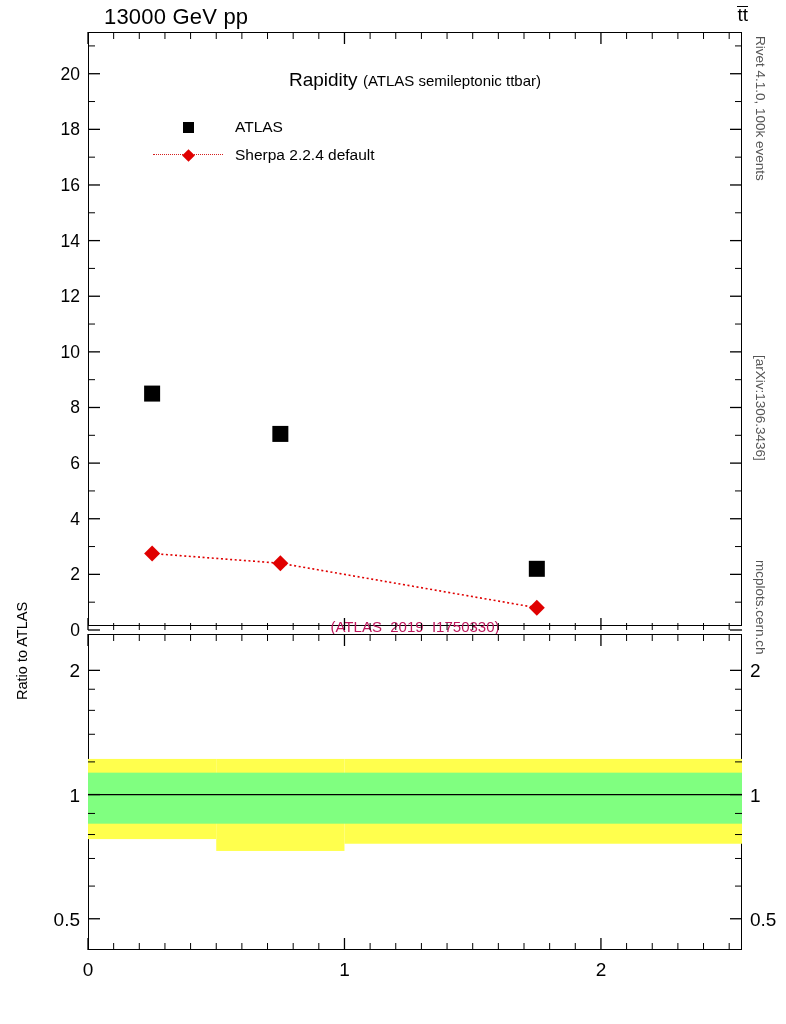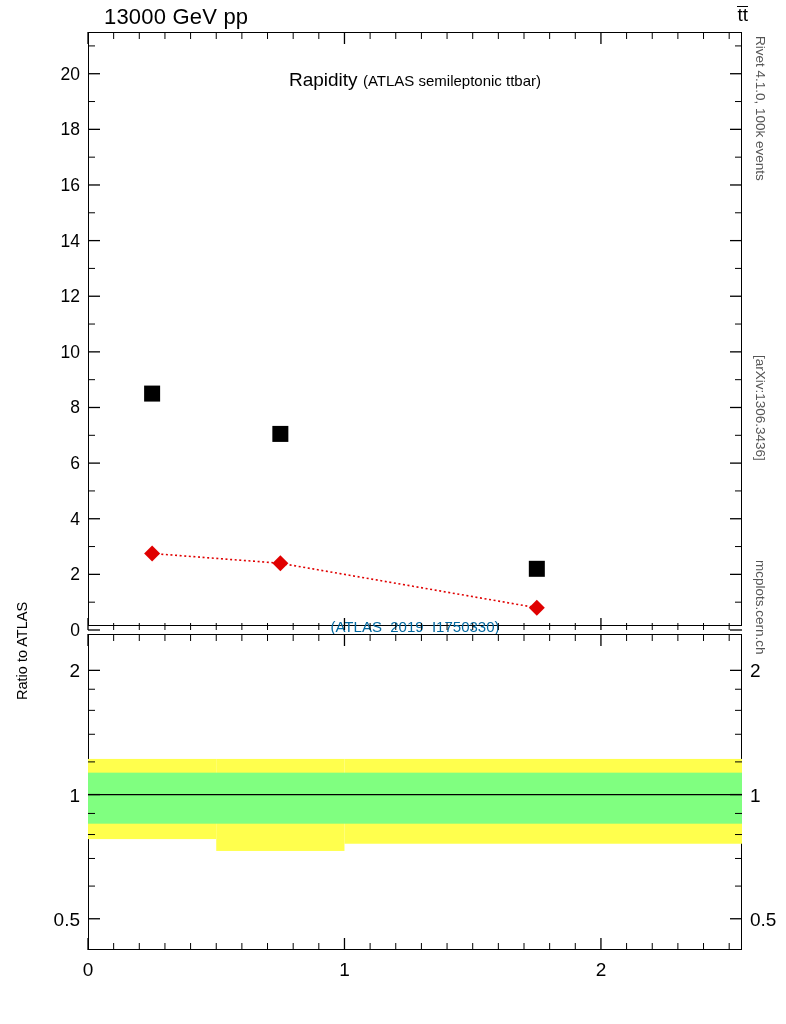--- a/index.html
+++ b/index.html
@@ -122,21 +122,21 @@
   }
   .legend .lbl { padding-left: 8px; }
 
   
   .watermark {
     position: absolute;
     left: 0; right: 0;
     top: 585px;
     text-align: center;
     font-size: 15px;
-    color: #0369a1;
+    color: #be185d;
   }
   .ratio-ylabel {
     position: absolute;
     left: 14px;
     top: 700px;
     transform-origin: left top;
     transform: rotate(-90deg);
     font-size: 14.5px;
     white-space: nowrap;
   }
@@ -160,20 +160,35 @@
   <div class="side-text" id="side-rivet">Rivet 4.1.0,  100k events</div>
   <div class="side-text" id="side-arxiv">[arXiv:1306.3436]</div>
   <div class="side-text" id="side-mcplots">mcplots.cern.ch</div>
 
   <div class="frame" id="main-frame">
     <div class="plot-title">
       <span>Rapidity</span>
       <span class="sub">(ATLAS semileptonic ttbar)</span>
     </div>
 
+    <div class="legend">
+      <div class="row">
+        <span class="key">
+            <span class="sqr"></span>
+          </span>
+        <span class="lbl">ATLAS</span>
+      </div>
+      <div class="row">
+        <span class="key">
+            <span class="dashline"></span>
+            <span class="diamond"></span>
+          </span>
+        <span class="lbl">Sherpa 2.2.4 default</span>
+      </div>
+    </div>
 
     <div class="watermark">(ATLAS_2019_I1750330)</div>
   </div>
 
   <div class="frame" id="ratio-frame"></div>
 
   <div class="ratio-ylabel">Ratio to ATLAS</div>
 
   <svg class="svg-layer" id="draw" viewBox="0 0 786 1024">
       <rect x="88" y="758.9310328742322" width="128.23529411764707" height="80.1494529518086" fill="#ffff4d"></rect>

